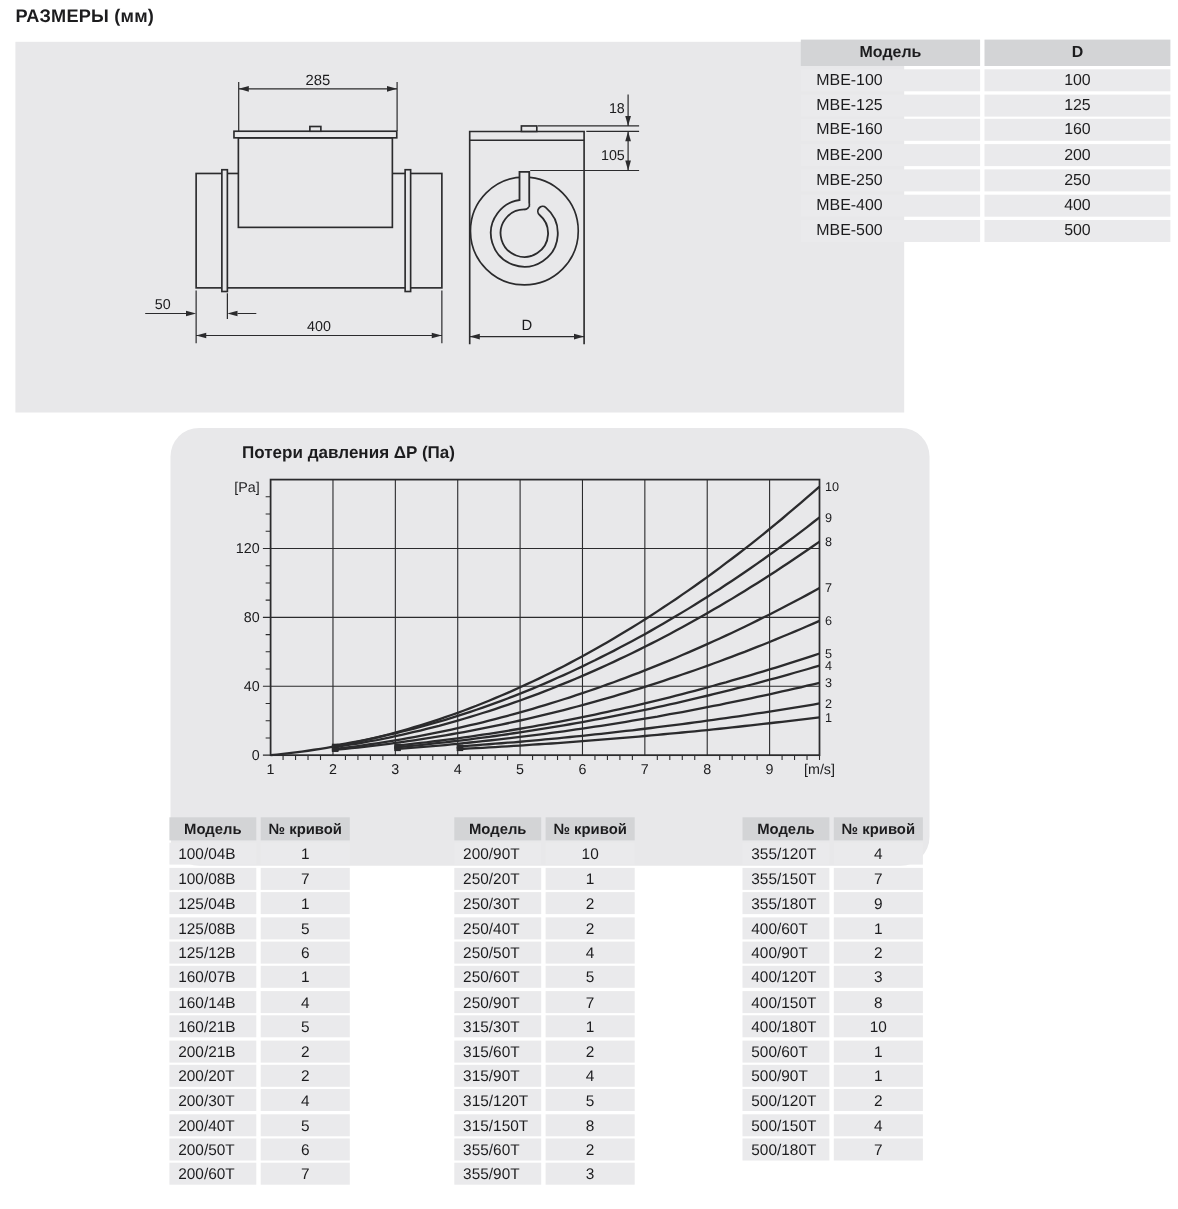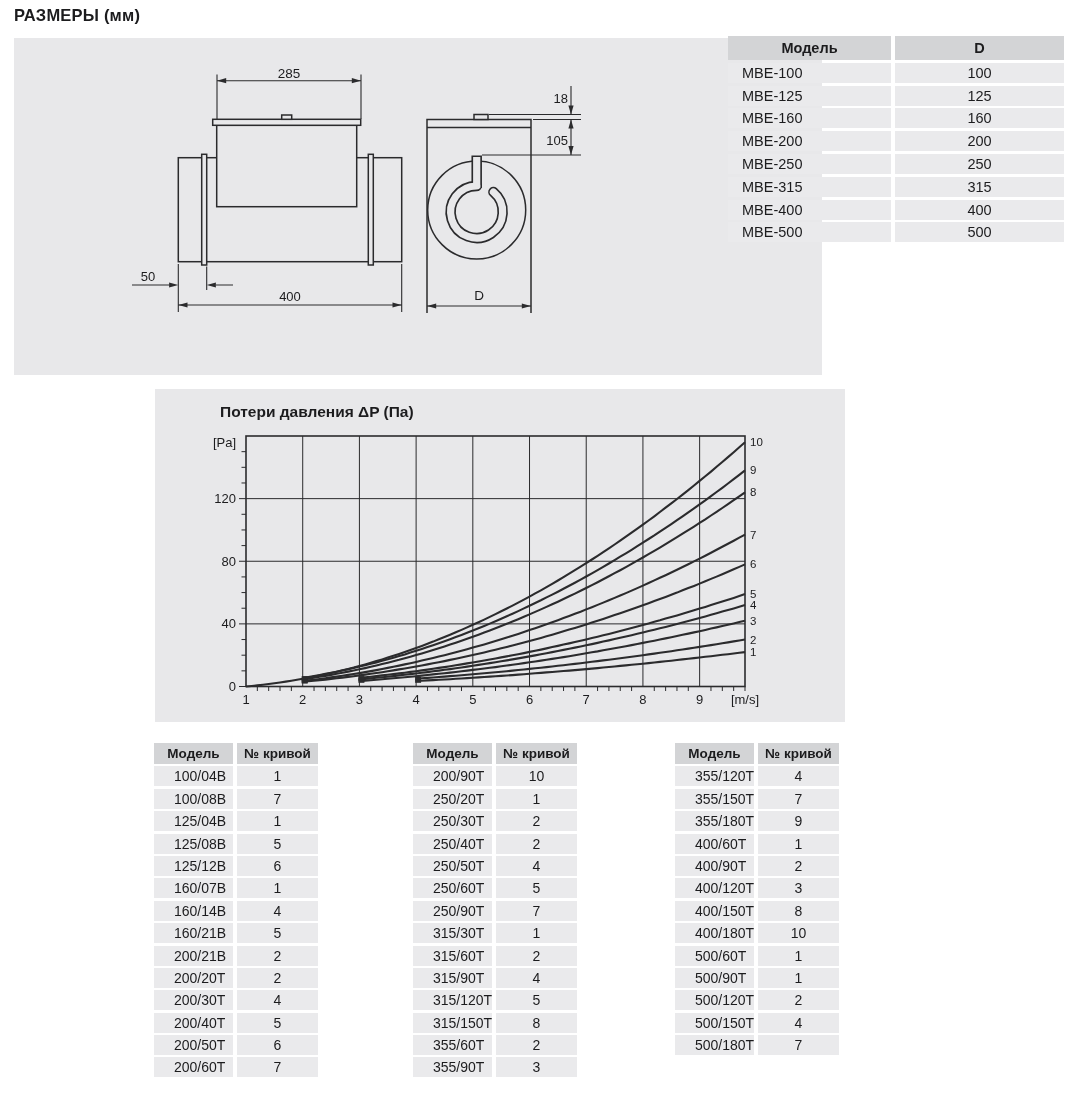--- a/index.html
+++ b/index.html
@@ -5,30 +5,30 @@
   html,body{margin:0;padding:0;}
   body{
     width:1071px;height:1099px;position:relative;background:#ffffff;
     font-family:"Liberation Sans", sans-serif;color:#1c1c1e;overflow:hidden;
   }
   .page-title{
     position:absolute;left:14px;top:6px;font-size:16.5px;font-weight:bold;letter-spacing:.2px;
   }
   .panel{position:absolute;background:#e8e8ea;}
   #drawing-panel{left:14px;top:38px;width:808px;height:337px;}
-  #chart-panel{left:155px;top:389px;width:690px;height:333px;}
+  #chart-panel{left:155px;top:389px;width:690px;height:398px;border-radius:26px;}
   .chart-title{position:absolute;left:65px;top:14px;font-size:15.5px;font-weight:bold;}
   #chart-svg{position:absolute;left:0;top:29px;}
   svg text{font-family:"Liberation Sans", sans-serif;fill:#1c1c1e;}
   .dimtext{font-size:13px;}
   
   .tbl{position:absolute;}
   .trow{display:grid;grid-template-columns:var(--c1) 1fr;column-gap:4px;margin-bottom:var(--rgap);}
   .tcell{background:#eaeaec;font-size:14px;height:20px;line-height:20px;white-space:nowrap;}
-  .tcell.c1{padding-left:20px;text-align:left;}
+  .tcell.c1{padding-left:8px;text-align:left;}
   .tcell.c2{text-align:center;}
   .trow.thead .tcell{background:#d3d4d6;font-weight:bold;text-align:center;padding-left:0;}
   .size-tbl{left:728px;top:36px;width:336px;--c1:163px;--rgap:2.8px;}
   .size-tbl .tcell{height:20px;line-height:20.5px;font-size:14.5px;}
   .size-tbl .tcell.c1{padding-left:14px;}
   .size-tbl .trow.thead .tcell{height:24px;line-height:24px;padding-left:0;}
   .curve-tbl{width:164px;--c1:79px;--rgap:2.4px;}
   .curve-tbl .trow.thead .tcell{height:21px;line-height:21px;font-size:13.5px;}
   #curve-table-1{left:154px;top:743px;}
   #curve-table-2{left:413px;top:743px;}
@@ -114,24 +114,20 @@
       <div class="tcell c1">МВЕ-160</div>
       <div class="tcell c2">160</div>
     </div>
     <div class="trow">
       <div class="tcell c1">МВЕ-200</div>
       <div class="tcell c2">200</div>
     </div>
     <div class="trow">
       <div class="tcell c1">МВЕ-250</div>
       <div class="tcell c2">250</div>
-    </div>
-    <div class="trow">
-      <div class="tcell c1">МВЕ-315</div>
-      <div class="tcell c2">315</div>
     </div>
     <div class="trow">
       <div class="tcell c1">МВЕ-400</div>
       <div class="tcell c2">400</div>
     </div>
     <div class="trow">
       <div class="tcell c1">МВЕ-500</div>
       <div class="tcell c2">500</div>
     </div>
   </div>

